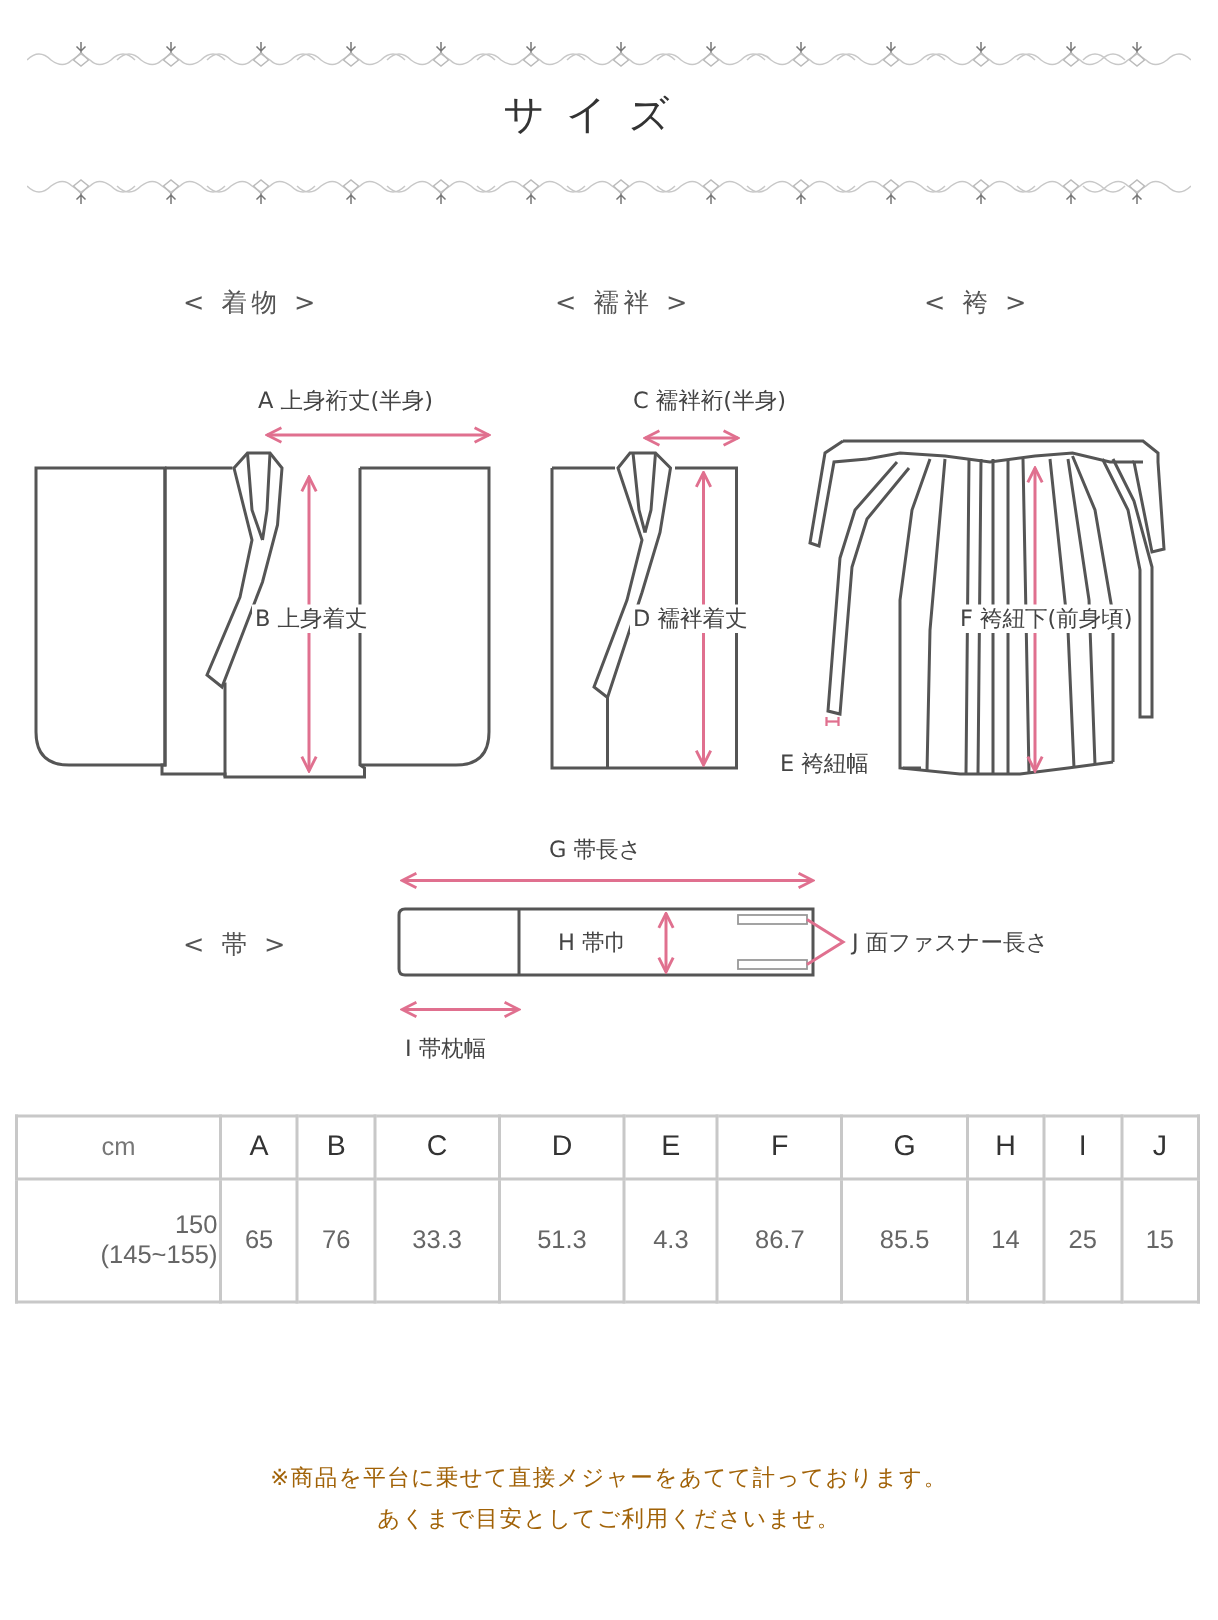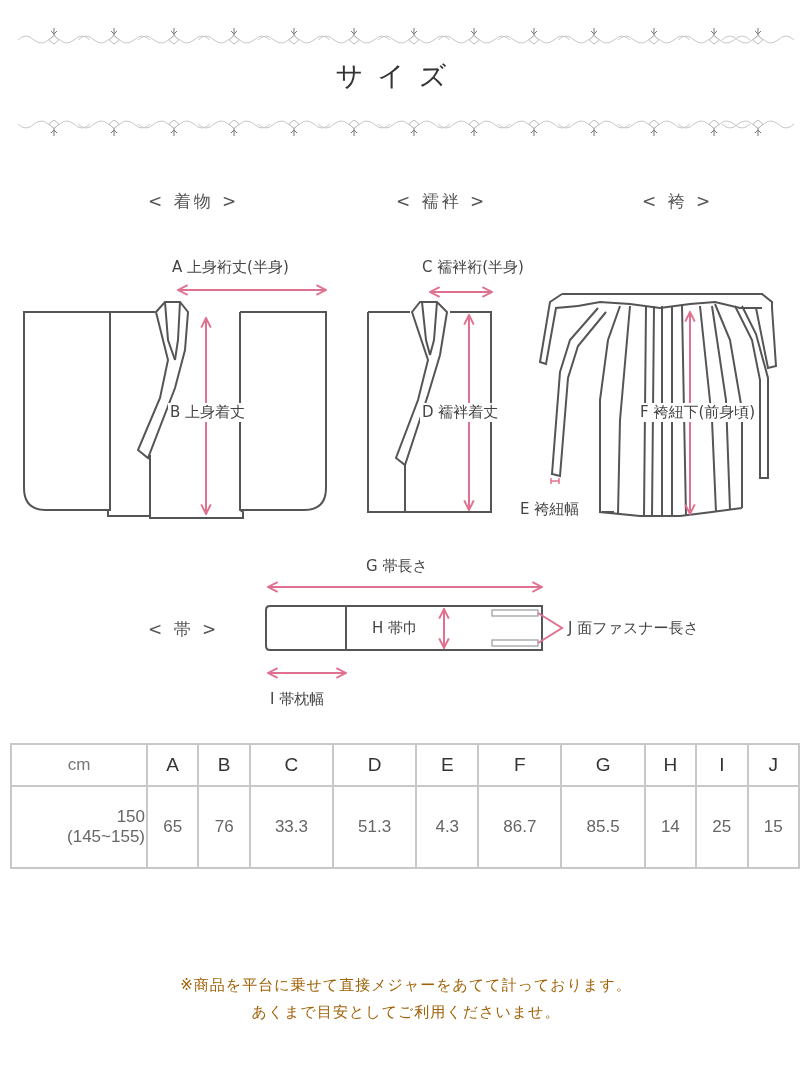--- a/index.html
+++ b/index.html
@@ -1,21 +1,21 @@
 <!DOCTYPE html>
 <html><head>
 <meta charset="utf-8">
 <style>
   html, body { margin:0; padding:0; background:#ffffff; }
   body { width:812px; height:1080px; position:relative; overflow:hidden;
          font-family:"DejaVu Sans", "Liberation Sans", sans-serif; color:#444; }
   .ornament { position:absolute; left:18px; width:776px; height:26px; }
   .title { position:absolute; left:0; width:796px; top:58px; text-align:center;
            font-family:"DejaVu Serif", serif; font-size:27px; letter-spacing:14px; color:#333; }
-  .section-label { position:absolute; font-size:17px; color:#555; letter-spacing:3px; white-space:nowrap;margin-left:26px; }
+  .section-label { position:absolute; font-size:17px; color:#555; letter-spacing:3px; white-space:nowrap; }
   .lbl { position:absolute; font-size:15px; color:#444; white-space:nowrap; background:#fff; padding:0 2px; }
   .lbl.nobg { background:transparent; }
   svg.diagram { position:absolute; left:0; top:0; }
   table.size { position:absolute; left:10px; top:743px; width:790px; border-collapse:collapse;
                font-family:"Liberation Sans", sans-serif; }
   table.size td, table.size th { border:2px solid #c8c8c8; text-align:center; color:#555;
                font-weight:normal; font-size:17px; }
   table.size th { height:38px; color:#333; font-size:19px; }
   table.size th.unit { color:#777; font-size:17px; }
   table.size td { height:78px; color:#666; }

